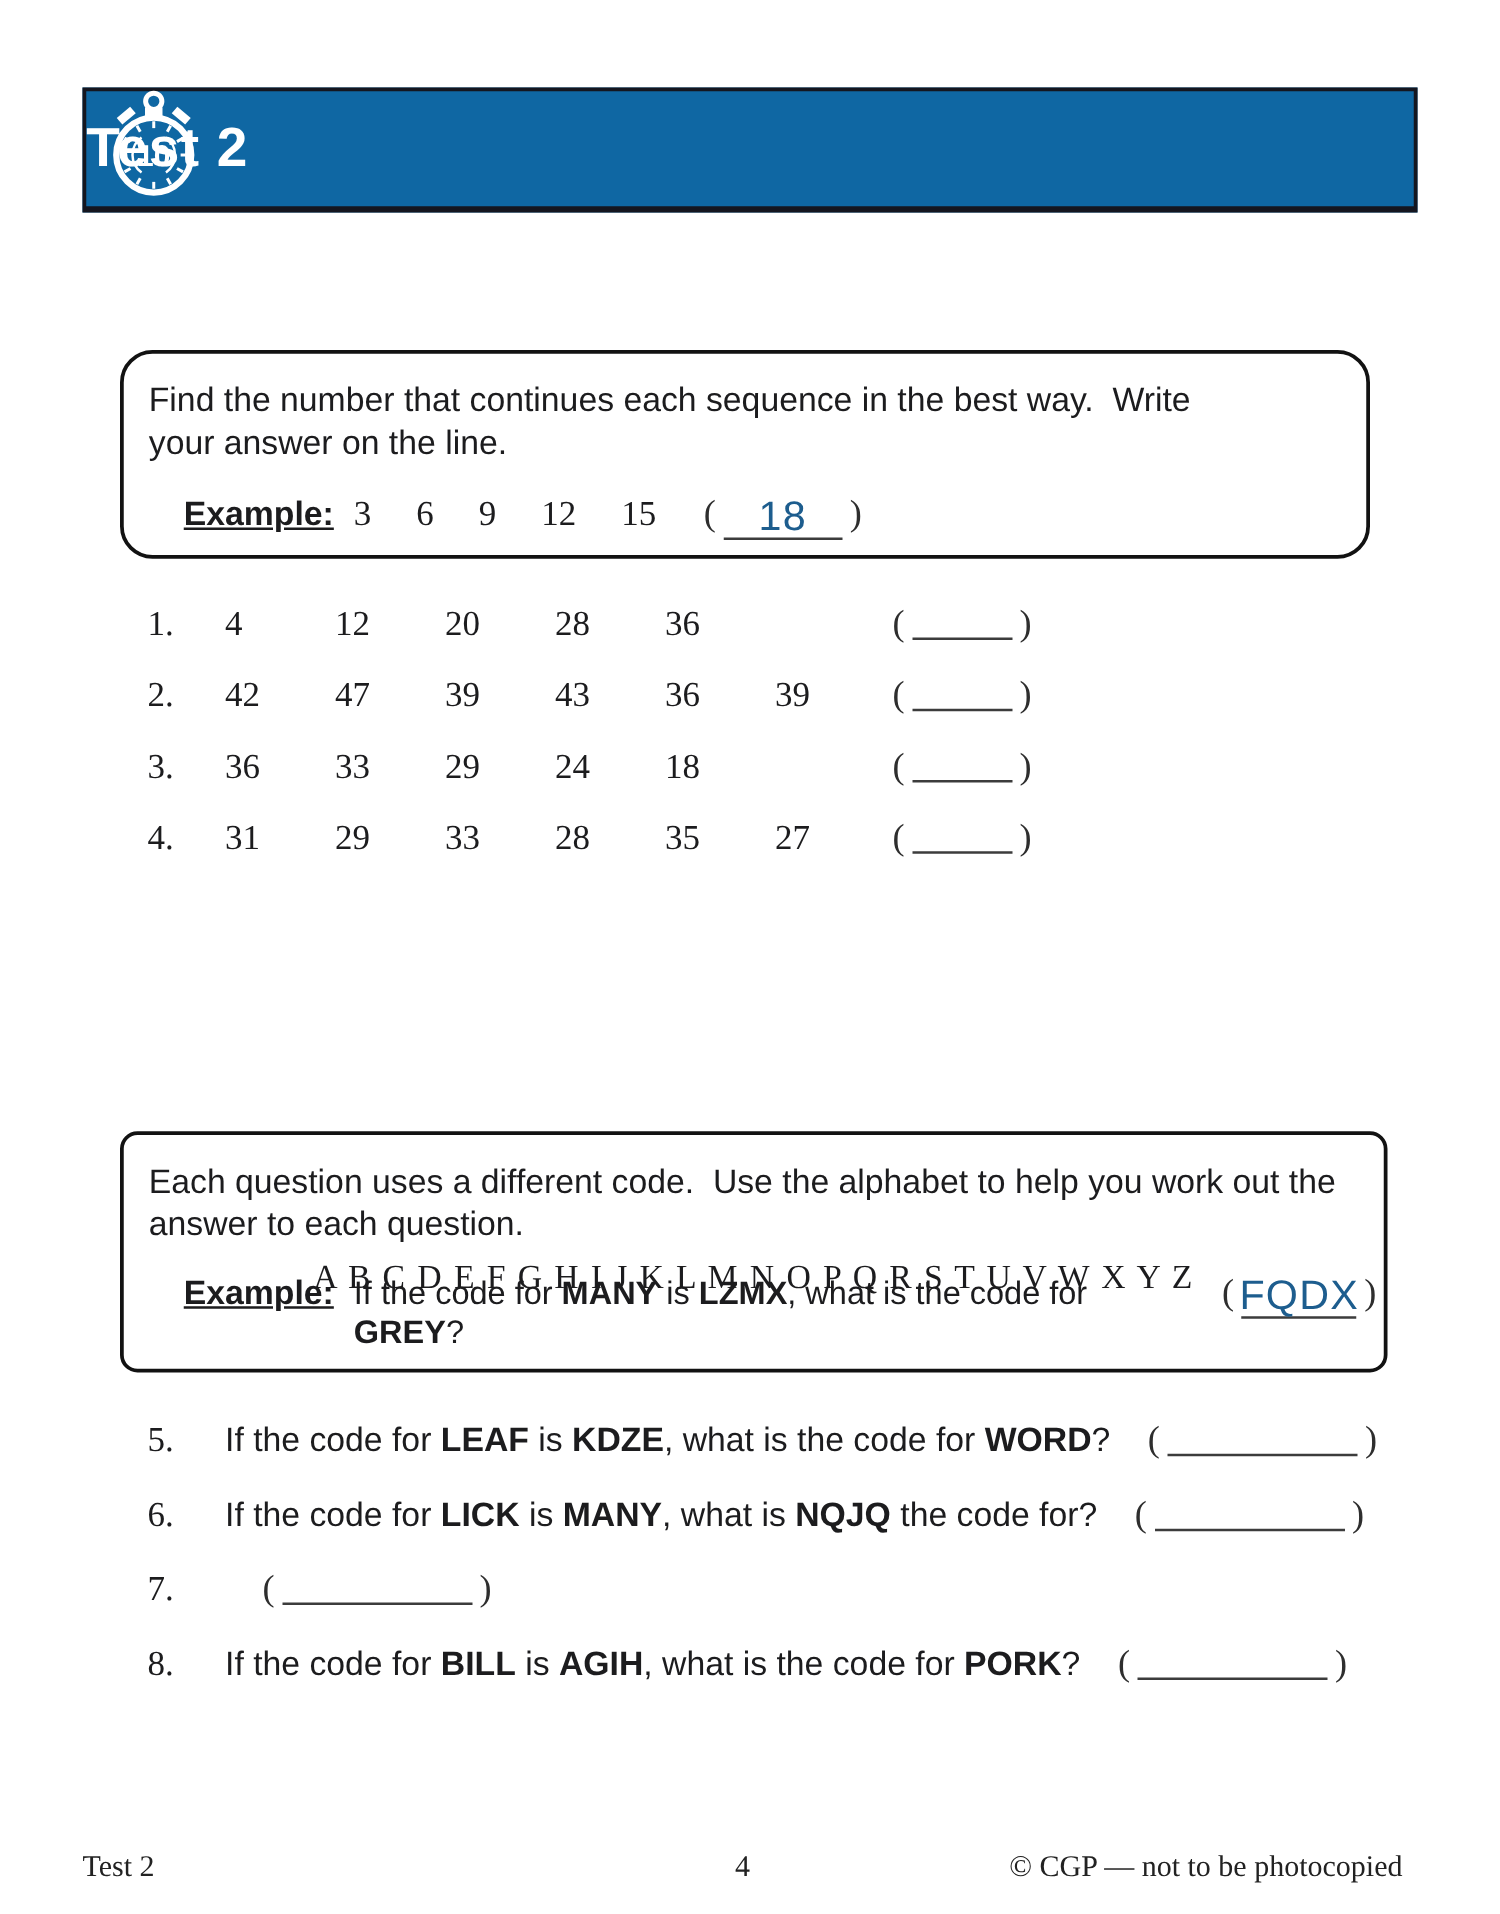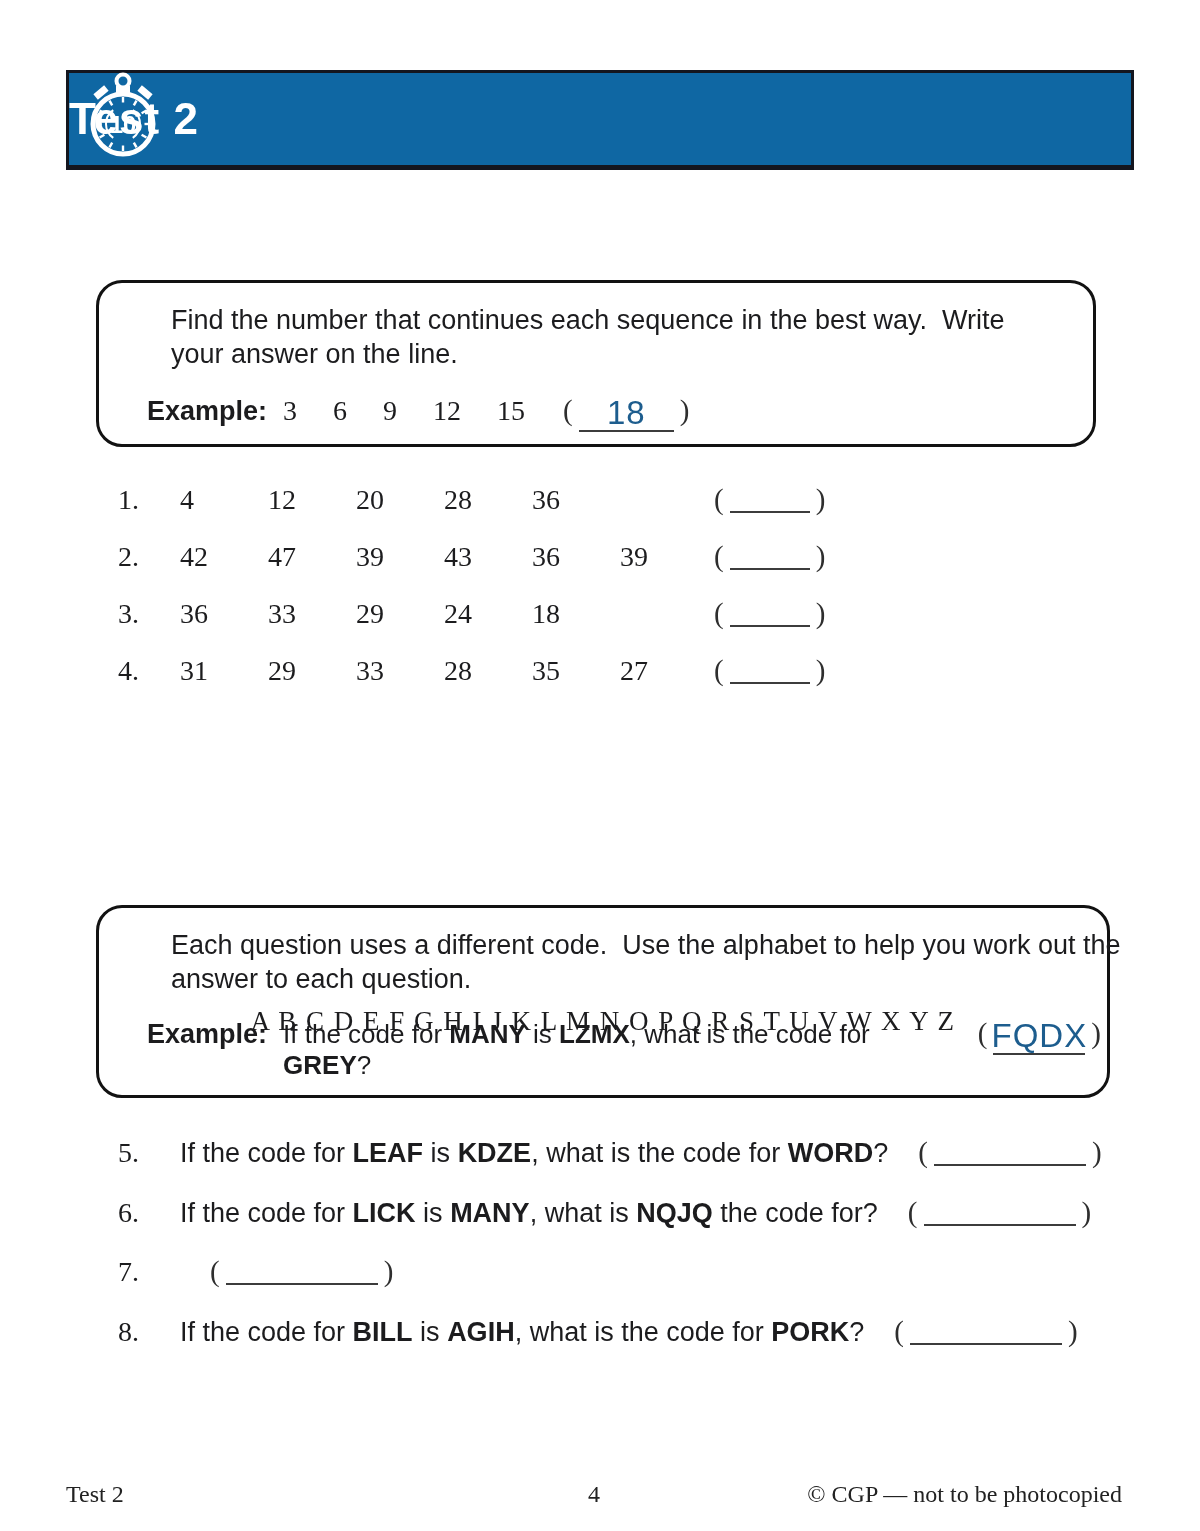--- a/index.html
+++ b/index.html
@@ -19,33 +19,33 @@
   }
   .titlebar h1 { color:#fff; font-size:44px; font-weight:bold; letter-spacing:1px; }
   .stopwatch { position:absolute; left:8px; top:-2px; width:92px; height:92px; overflow:visible; }
 
   
   .intro { position:absolute; left:118px; top:194px; font-size:27px; white-space:pre-wrap; }
 
   
   .box { position:absolute; border:3px solid #121212; border-radius:26px; background:#fff; }
   .box1 { left:96px; top:280px; width:1000px; height:167px; }
-  .box2 { left:96px; top:905px; width:1014px; height:193px; }
-  .box-text { margin:20px 72px 0; font-size:27px; line-height:34px; white-space:pre-wrap; }
+  .box2 { left:96px; top:905px; width:1014px; height:193px;border-radius:14px; }
+  .box-text { margin:20px 20px 0; font-size:27px; line-height:34px; white-space:pre-wrap; }
   .box1 .box-text { width:884px; }
   .box2 .box-text { width:950px; }
   .alphabet {
     margin-top:10px; text-align:center;
     font-family:Liberation Serif, serif; font-size:27px; letter-spacing:1.5px;
     white-space:pre;
   }
 
   
   .example-row { position:absolute; left:48px; bottom:16px; display:flex; align-items:baseline; font-size:27px; }
-  .example-label { font-weight:bold; margin-right:16px; font-size:27px; }
+  .example-label { font-weight:bold; margin-right:16px; font-size:27px;text-decoration:underline; }
   .seq-example-numbers { display:flex; gap:36px; font-family:"Liberation Serif", serif; font-size:28px; }
   .code-example-text { white-space:pre-wrap; font-size:26px; }
   .box2 .example-row { bottom:14px; }
 
   
   .answer-group { display:inline-flex; align-items:baseline; }
   .paren { font-family:"Liberation Serif", serif; font-size:29px; color:#2e2e2e; padding:0 6px; }
   .blank {
     display:inline-flex; justify-content:center; align-items:flex-end;
     border-bottom:2.5px solid var(--line,#3c3c3c); position:relative; top:4px;

